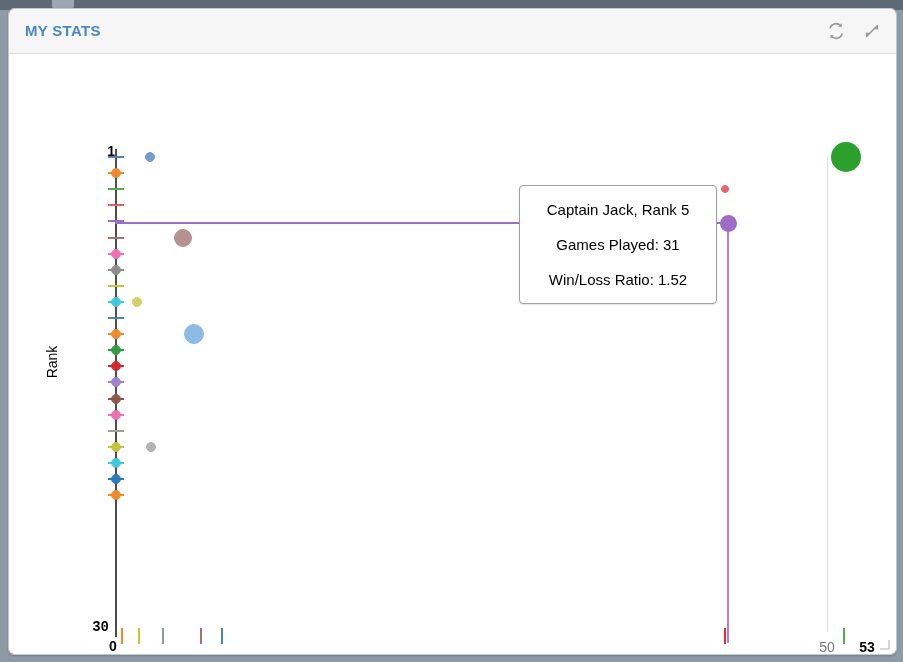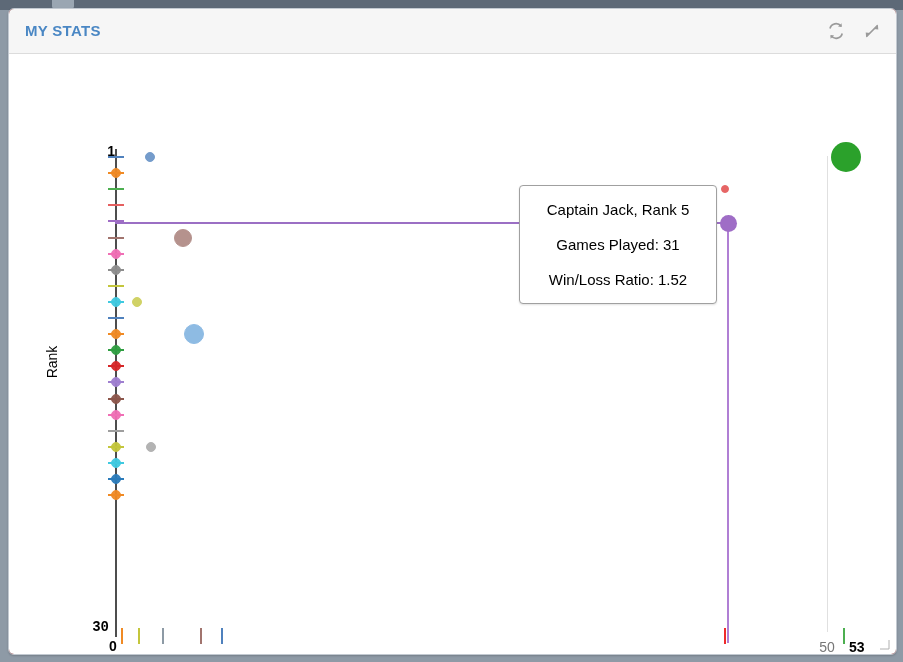--- a/index.html
+++ b/index.html
@@ -79,21 +79,21 @@
   .x-label-zero {
     position: absolute; left: 100px; top: 584px;
     font-size: 14px; font-weight: bold; color: #000;
   }
   .x-label-50 {
     position: absolute; left: 800px; top: 585px;
     font-size: 14px; color: #777; width: 36px; text-align: center;
   }
   .x-label-53 {
     position: absolute; left: 840px; top: 585px;
-    font-size: 14px; font-weight: bold; color: #000; width: 36px; text-align: left;
+    font-size: 14px; font-weight: bold; color: #000; width: 36px; text-align: center;
   }
   .gridline-50 {
     position: absolute; left: 818px; top: 102px;
     width: 1px; height: 476px; background: #e0e0e0;
   }
   .axis-title-y {
     position: absolute; left: -7px; top: 300px;
     font-size: 14px; color: #000;
     transform: rotate(-90deg);
     transform-origin: 50% 50%;

